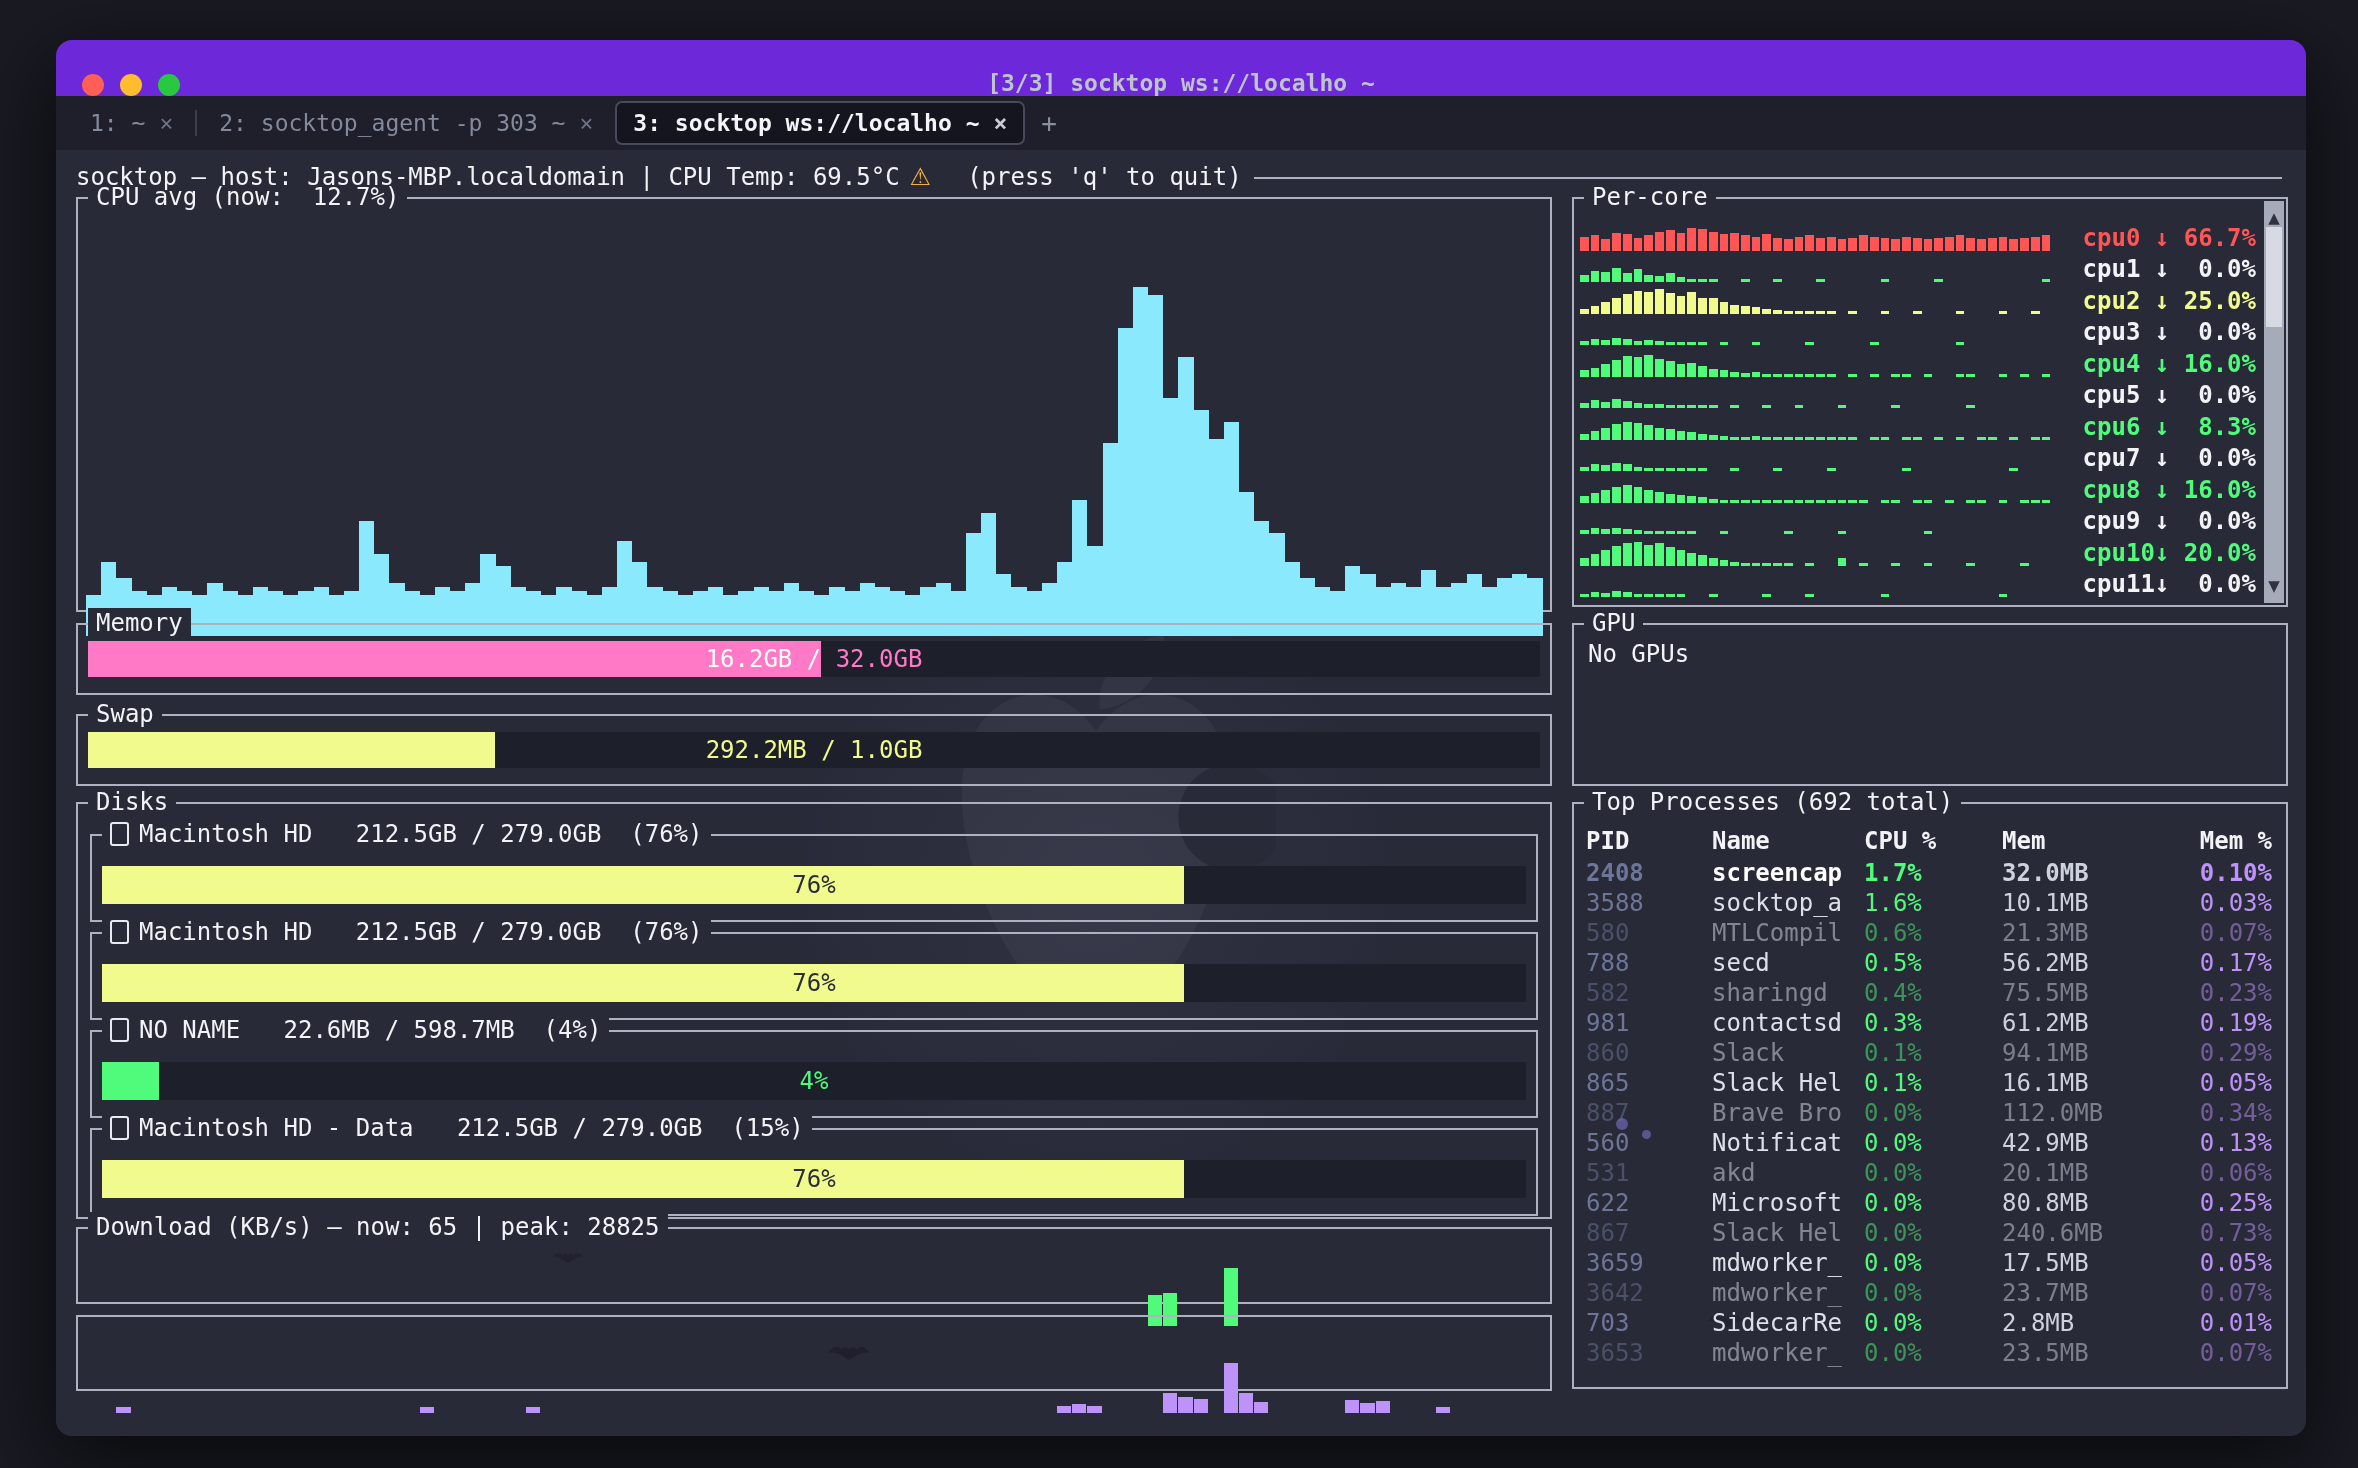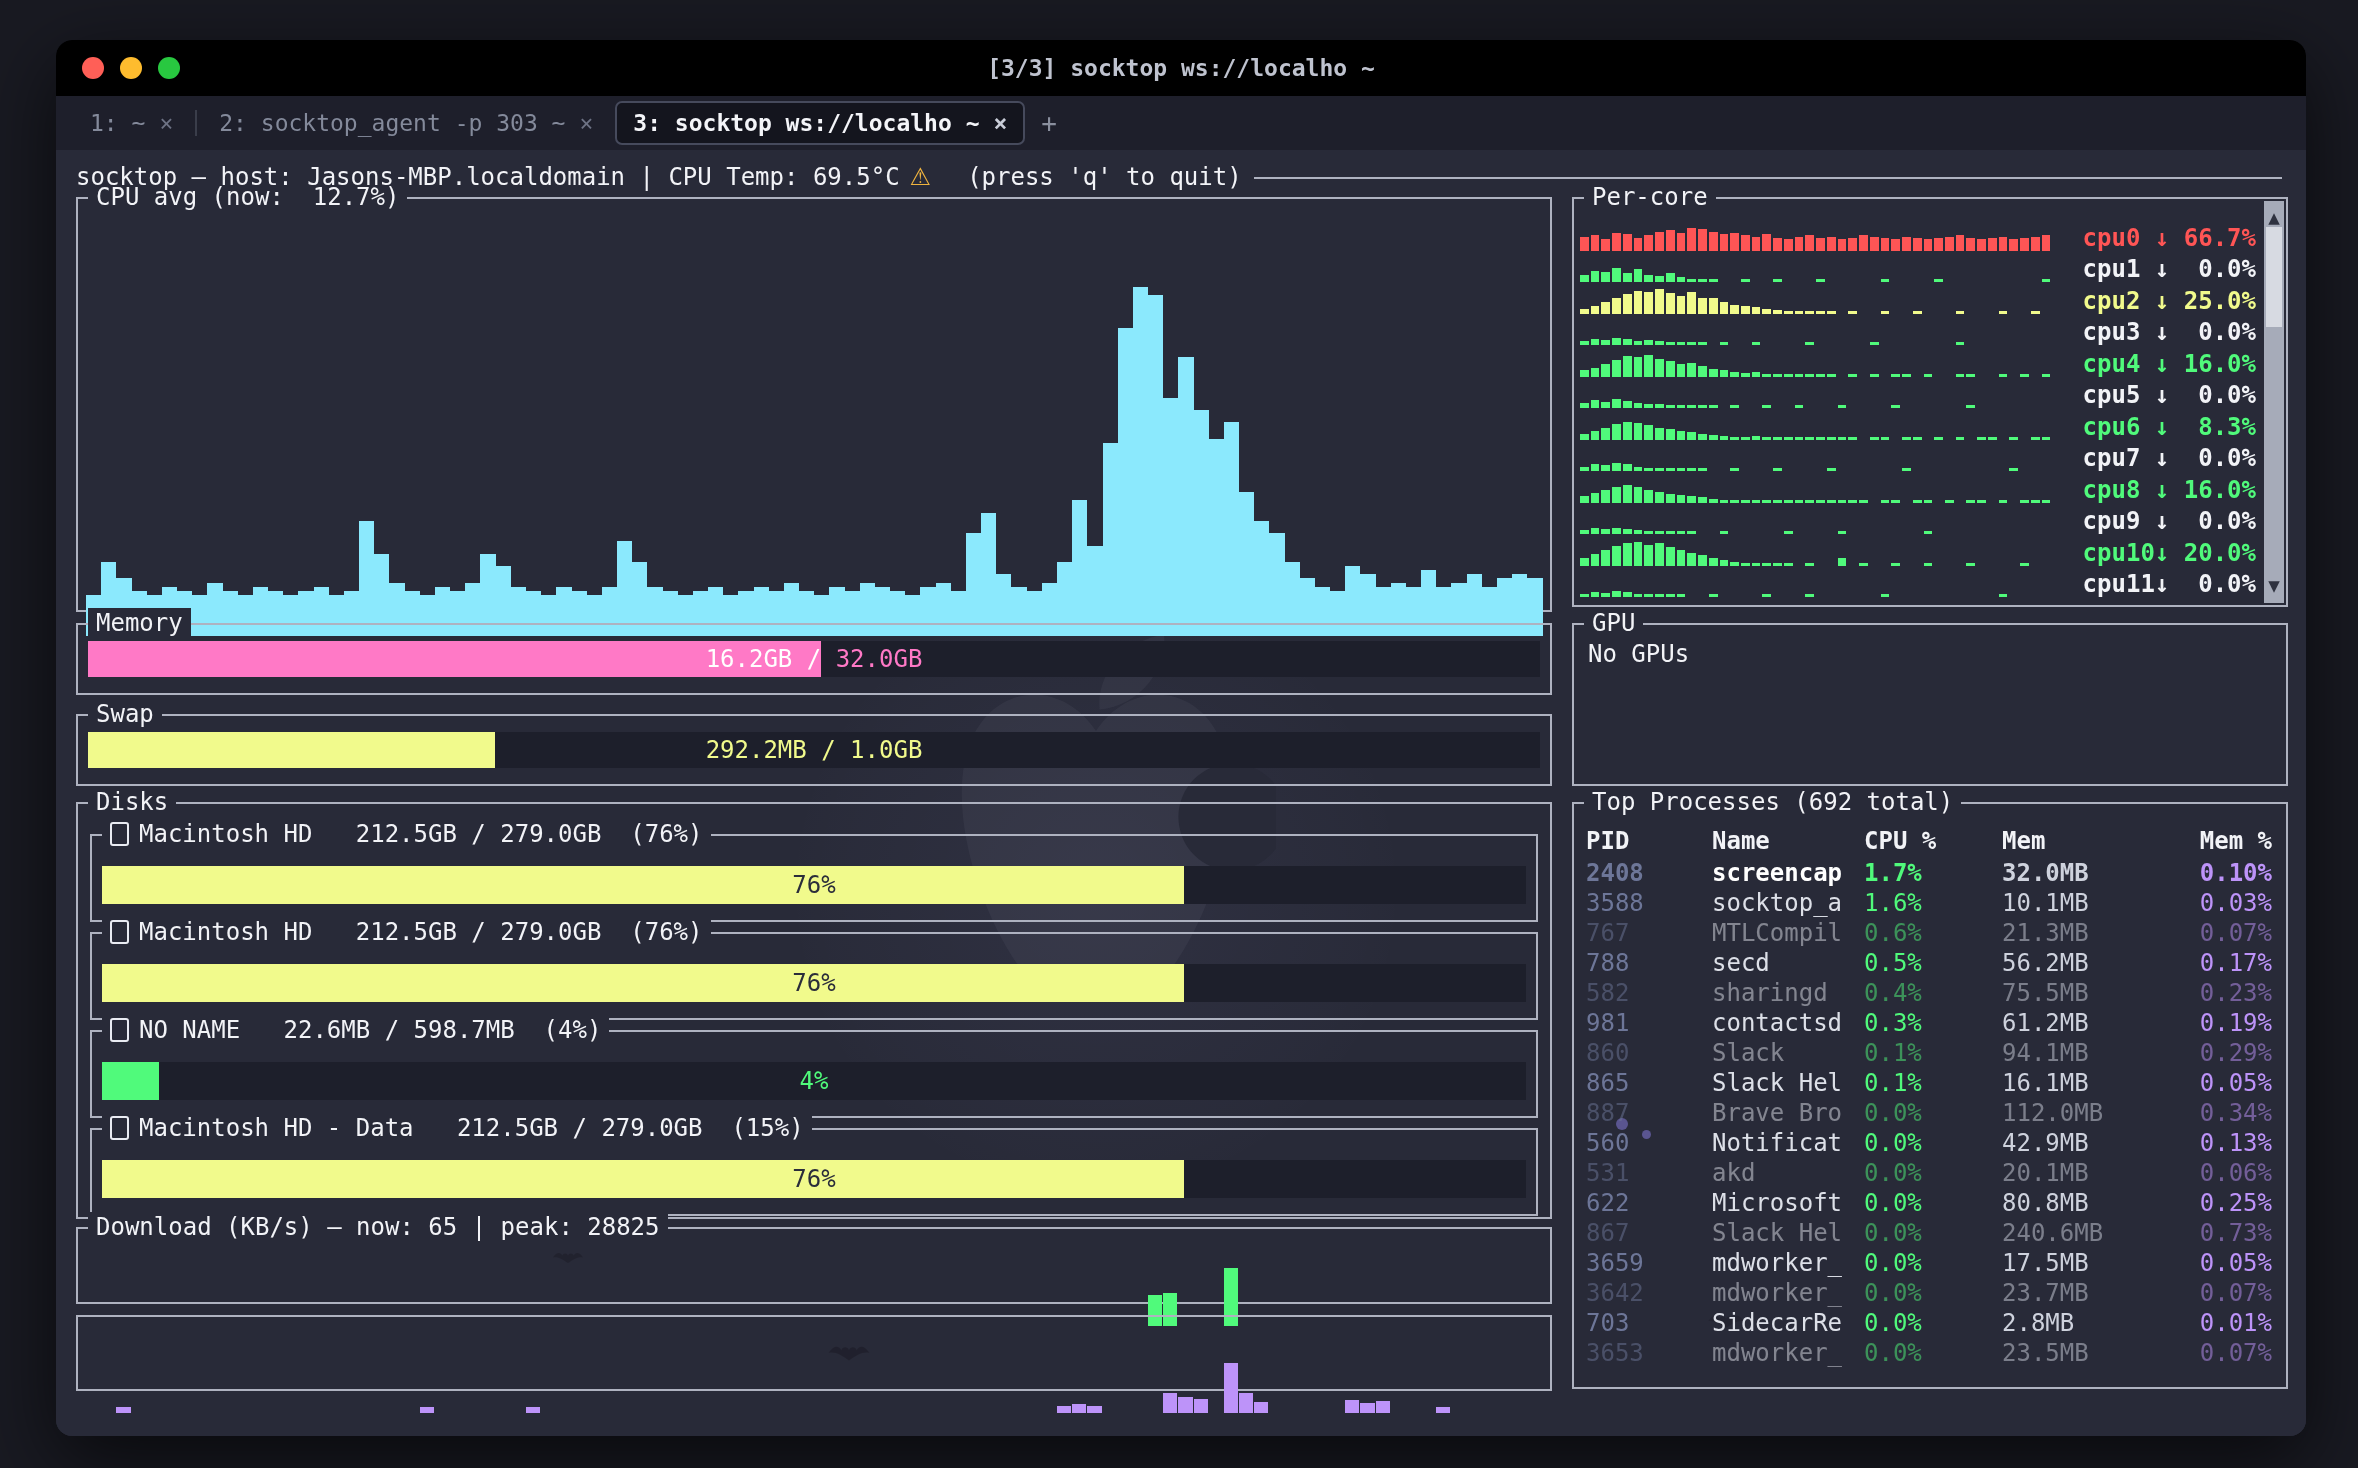--- a/index.html
+++ b/index.html
@@ -1,19 +1,19 @@
 <!DOCTYPE html>
 <html><head>
 <meta charset="utf-8">
 <style>
   html,body{margin:0;padding:0;background:#14151c;}
   .stage{position:relative;width:2358px;height:1468px;background:#191a22;overflow:hidden;font-family:"DejaVu Sans Mono",monospace;}
   .window{position:absolute;left:56px;top:40px;width:2250px;height:1396px;background:#282a38;border-radius:16px;overflow:hidden;box-shadow:0 24px 80px rgba(0,0,0,.65);}
   
-  .titlebar{position:relative;height:56px;background:#000000;display:flex;align-items:center;}
+  .titlebar{position:relative;height:56px;background:#6d28d9;display:flex;align-items:flex-end;}
   .lights{display:flex;gap:16px;margin-left:26px;}
   .light{width:22px;height:22px;border-radius:50%;}
   .light.red{background:#ff5f57;} .light.yellow{background:#febc2e;} .light.green{background:#28c840;}
   .win-title{position:absolute;left:0;right:0;text-align:center;color:#bfc3cf;font-weight:bold;font-size:23px;}
   
   .tabbar{height:54px;background:#1e1f2b;display:flex;align-items:center;padding-left:18px;gap:6px;}
   .tab{display:flex;align-items:center;gap:14px;padding:0 16px;height:40px;color:#848a9b;font-size:23px;white-space:pre;cursor:default;}
   .tab .tab-close{color:#6d7284;font-size:23px;}
   .tab.active{background:#14151e;border:2px solid #464a5c;border-radius:7px;color:#f4f5f9;font-weight:bold;}
   .tab.active .tab-close{color:#c9cdd8;}
@@ -1087,21 +1087,21 @@
         <div id="proc-header">
             <div>PID</div>
             <div>Name</div>
             <div>CPU %</div>
             <div>Mem</div>
             <div>Mem %</div>
           </div>
         <div id="proc-rows">
             <div class="proc-row highlight"><div class="col-pid">2408</div><div class="col-name">screencap</div><div class="col-cpu">1.7%</div><div class="col-mem">32.0MB</div><div class="col-mempct">0.10%</div></div>
             <div class="proc-row "><div class="col-pid">3588</div><div class="col-name">socktop_a</div><div class="col-cpu">1.6%</div><div class="col-mem">10.1MB</div><div class="col-mempct">0.03%</div></div>
-            <div class="proc-row dim"><div class="col-pid">767</div><div class="col-name">MTLCompil</div><div class="col-cpu">0.6%</div><div class="col-mem">21.3MB</div><div class="col-mempct">0.07%</div></div>
+            <div class="proc-row dim"><div class="col-pid">580</div><div class="col-name">MTLCompil</div><div class="col-cpu">0.6%</div><div class="col-mem">21.3MB</div><div class="col-mempct">0.07%</div></div>
             <div class="proc-row "><div class="col-pid">788</div><div class="col-name">secd</div><div class="col-cpu">0.5%</div><div class="col-mem">56.2MB</div><div class="col-mempct">0.17%</div></div>
             <div class="proc-row dim"><div class="col-pid">582</div><div class="col-name">sharingd</div><div class="col-cpu">0.4%</div><div class="col-mem">75.5MB</div><div class="col-mempct">0.23%</div></div>
             <div class="proc-row "><div class="col-pid">981</div><div class="col-name">contactsd</div><div class="col-cpu">0.3%</div><div class="col-mem">61.2MB</div><div class="col-mempct">0.19%</div></div>
             <div class="proc-row dim"><div class="col-pid">860</div><div class="col-name">Slack</div><div class="col-cpu">0.1%</div><div class="col-mem">94.1MB</div><div class="col-mempct">0.29%</div></div>
             <div class="proc-row "><div class="col-pid">865</div><div class="col-name">Slack Hel</div><div class="col-cpu">0.1%</div><div class="col-mem">16.1MB</div><div class="col-mempct">0.05%</div></div>
             <div class="proc-row dim"><div class="col-pid">887</div><div class="col-name">Brave Bro</div><div class="col-cpu">0.0%</div><div class="col-mem">112.0MB</div><div class="col-mempct">0.34%</div></div>
             <div class="proc-row "><div class="col-pid">560</div><div class="col-name">Notificat</div><div class="col-cpu">0.0%</div><div class="col-mem">42.9MB</div><div class="col-mempct">0.13%</div></div>
             <div class="proc-row dim"><div class="col-pid">531</div><div class="col-name">akd</div><div class="col-cpu">0.0%</div><div class="col-mem">20.1MB</div><div class="col-mempct">0.06%</div></div>
             <div class="proc-row "><div class="col-pid">622</div><div class="col-name">Microsoft</div><div class="col-cpu">0.0%</div><div class="col-mem">80.8MB</div><div class="col-mempct">0.25%</div></div>
             <div class="proc-row dim"><div class="col-pid">867</div><div class="col-name">Slack Hel</div><div class="col-cpu">0.0%</div><div class="col-mem">240.6MB</div><div class="col-mempct">0.73%</div></div>

